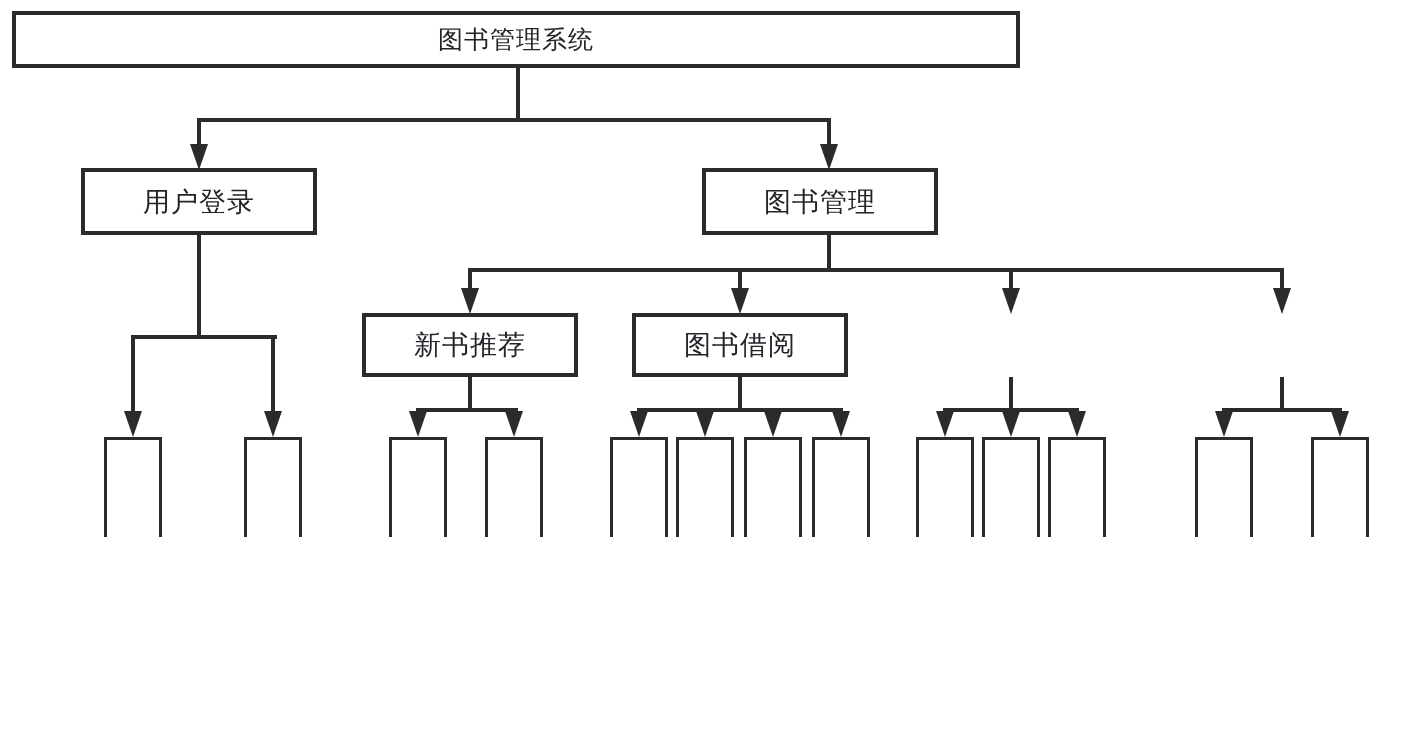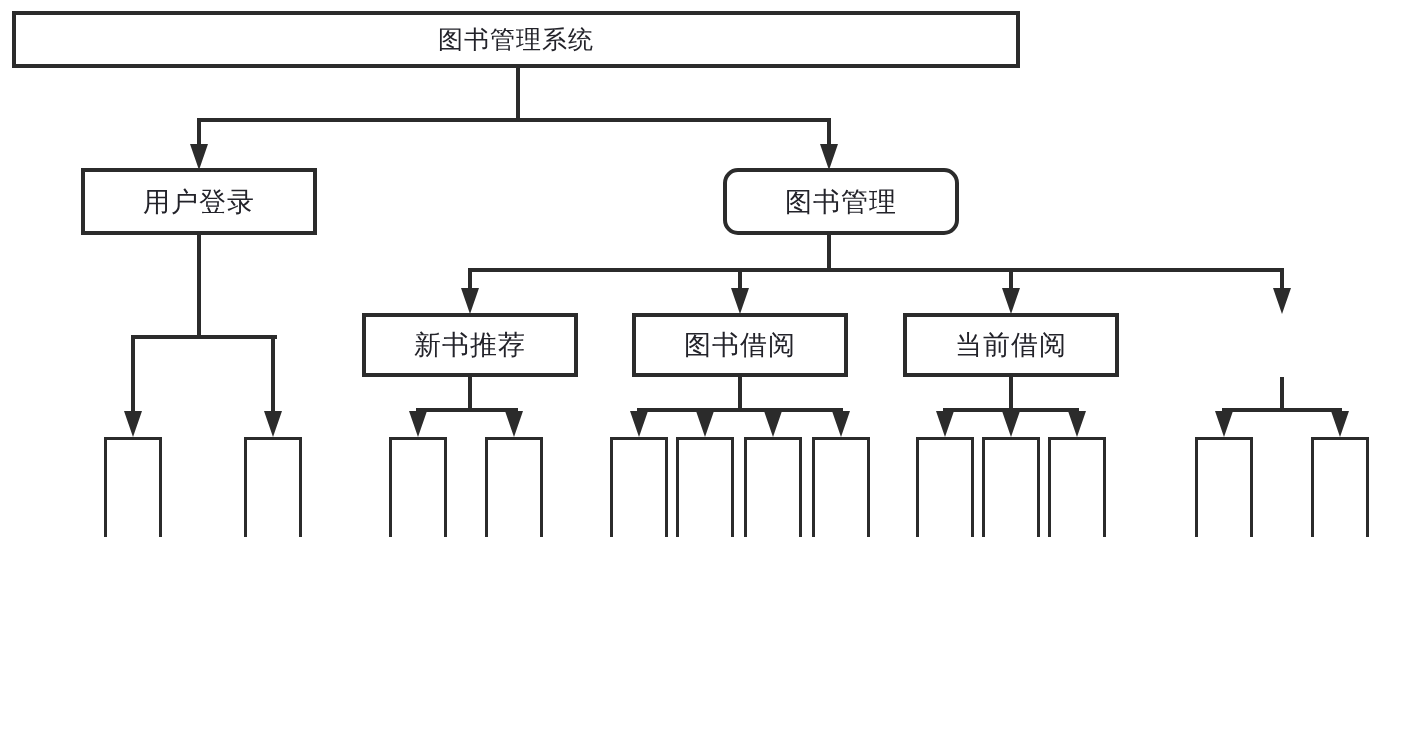--- a/index.html
+++ b/index.html
@@ -32,27 +32,26 @@
 </style>
 </head>
 <body>
 
 <div class="canvas">
 
   <div class="box rootbox" style="left:12px;top:11px;width:1008px;height:57px;">图书管理系统</div>
 
   <div class="box" style="left:81px;top:168px;width:236px;height:67px;">用户登录</div>
 
-  <div class="box" style="left:723px;top:168px;width:236px;height:67px;border-radius:15px;">图书管理</div>
+  <div class="box" style="left:702px;top:168px;width:236px;height:67px;">图书管理</div>
 
   <div class="box" style="left:362px;top:313px;width:216px;height:64px;">新书推荐</div>
 
   <div class="box" style="left:632px;top:313px;width:216px;height:64px;">图书借阅</div>
 
-  <div class="box" style="left:903px;top:313px;width:216px;height:64px;">当前借阅</div>
 
 
   <div class="box leaf" style="left:104px;top:437px;width:58px;height:298px;">用户登录</div>
   <div class="box leaf" style="left:244px;top:437px;width:58px;height:298px;">注销登录</div>
 
   <div class="box leaf" style="left:389px;top:437px;width:58px;height:298px;">查询图书</div>
   <div class="box leaf" style="left:485px;top:437px;width:58px;height:298px;">借阅图书</div>
 
   <div class="box leaf" style="left:610px;top:437px;width:58px;height:298px;">查询图书</div>
   <div class="box leaf" style="left:676px;top:437px;width:58px;height:298px;">新增图书（管理员）</div>

